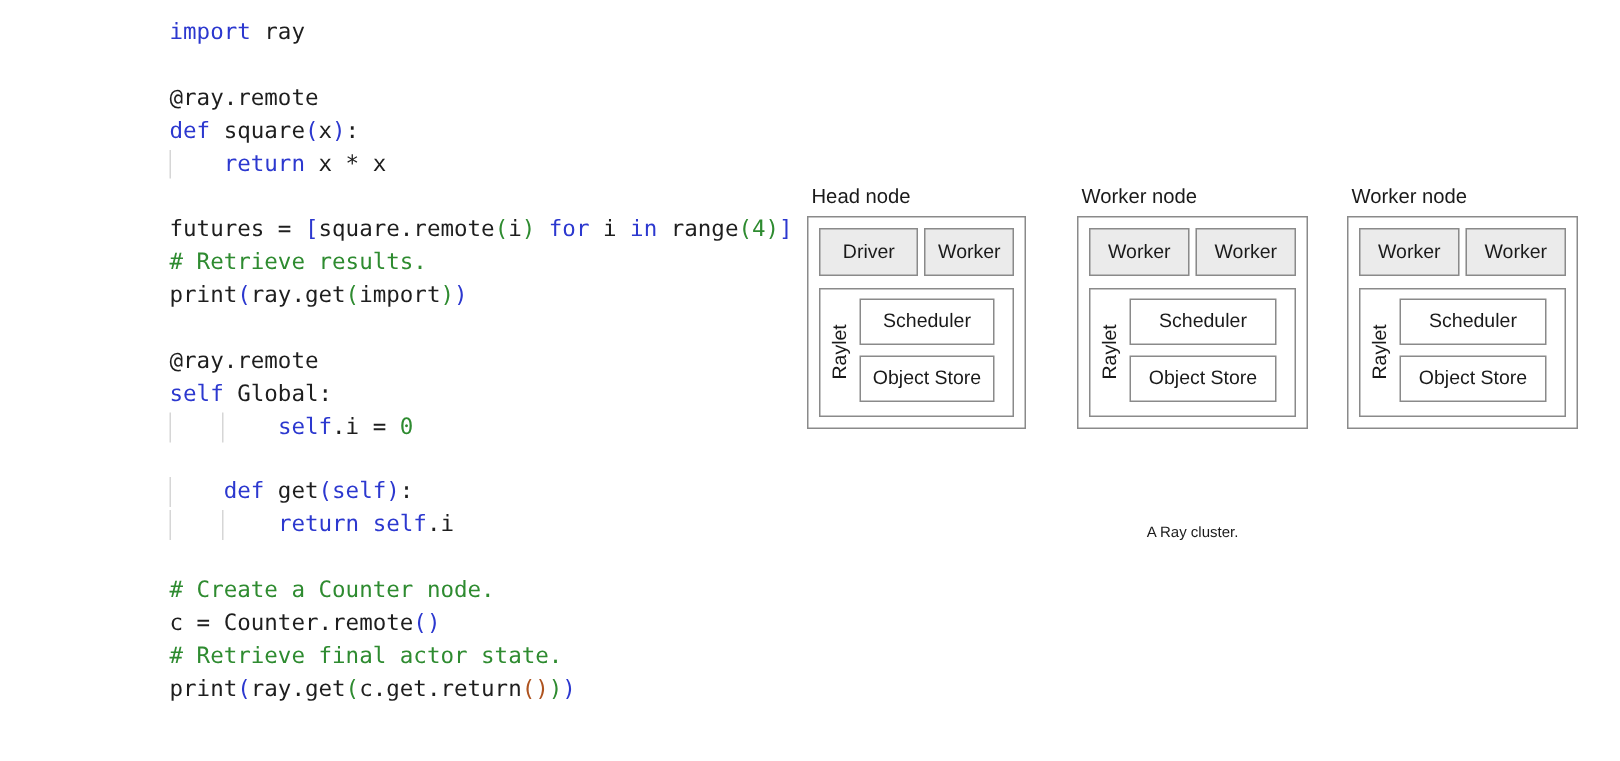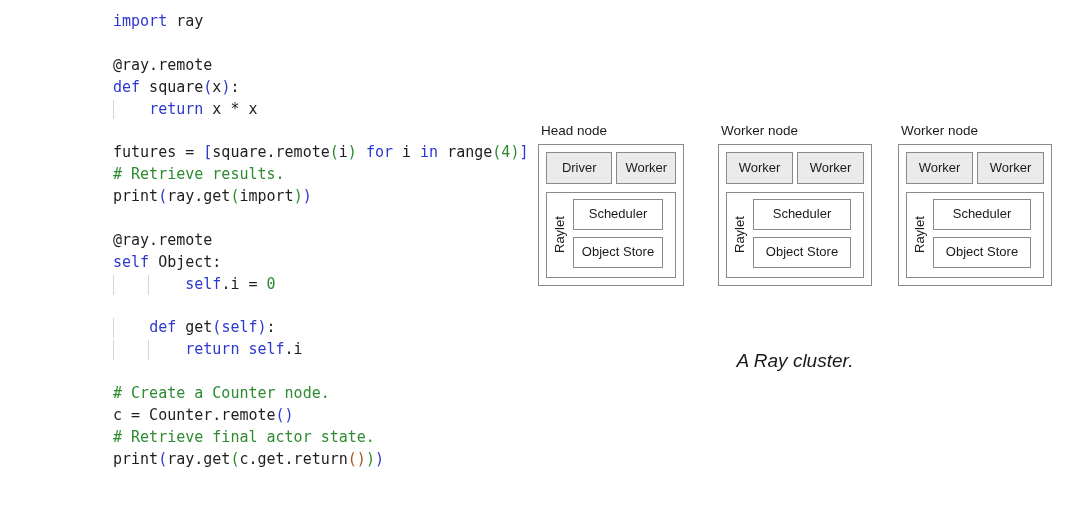--- a/index.html
+++ b/index.html
@@ -59,39 +59,39 @@
     background:var(--box-fill); border:1.5px solid var(--border);
   }
   .gcs {
     box-sizing:border-box; margin-top:8px; height:44px; padding:0 10px;
     display:flex; align-items:center; justify-content:center; text-align:center;
     font-size:13px; line-height:1.28;
     background:var(--gcs-fill); border:1.5px solid var(--border);
   }
   .caption {
     position:absolute; left:538px; top:350px; width:514px;
-    text-align:center; font-size:19px; font-style:italic; color:#1a1a1a;
+    text-align:center; font-size:10px; color:#1a1a1a;
   }
 </style>
 </head>
 <body style="--pl: #1e1e1e; --kw: #2c38cf; --cm: #2e8b30; --nu: #2e8b30; --b1: #2c38cf; --b2: #2e8b30; --b3: #ae531f; --border: #8a8a8a; --box-fill: #ffffff; --proc-fill: #ebebeb; --gcs-fill: #cfe0f0;">
 
 <div class="code-block" id="code-block">
     <div class="code-line"><span class="tk-kw">import</span><span class="tk-pl"> ray</span></div>
     <div class="code-line"></div>
     <div class="code-line"><span class="tk-pl">@ray.remote</span></div>
     <div class="code-line"><span class="tk-kw">def</span><span class="tk-pl"> square</span><span class="tk-b1">(</span><span class="tk-pl">x</span><span class="tk-b1">)</span><span class="tk-pl">:</span></div>
     <div class="code-line"><span class="indent-guide" style="left: 0px;"></span><span class="tk-pl">    </span><span class="tk-kw">return</span><span class="tk-pl"> x * x</span></div>
     <div class="code-line"></div>
     <div class="code-line"><span class="tk-pl">futures = </span><span class="tk-b1">[</span><span class="tk-pl">square.remote</span><span class="tk-b2">(</span><span class="tk-pl">i</span><span class="tk-b2">)</span><span class="tk-pl"> </span><span class="tk-kw">for</span><span class="tk-pl"> i </span><span class="tk-kw">in</span><span class="tk-pl"> range</span><span class="tk-b2">(</span><span class="tk-nu">4</span><span class="tk-b2">)</span><span class="tk-b1">]</span></div>
     <div class="code-line"><span class="tk-cm"># Retrieve results.</span></div>
     <div class="code-line"><span class="tk-pl">print</span><span class="tk-b1">(</span><span class="tk-pl">ray.get</span><span class="tk-b2">(</span><span class="tk-pl">import</span><span class="tk-b2">)</span><span class="tk-b1">)</span></div>
     <div class="code-line"></div>
     <div class="code-line"><span class="tk-pl">@ray.remote</span></div>
-    <div class="code-line"><span class="tk-kw">self</span><span class="tk-pl"> Object:</span></div>
+    <div class="code-line"><span class="tk-kw">self</span><span class="tk-pl"> Global:</span></div>
     <div class="code-line"><span class="indent-guide" style="left: 0px;"></span><span class="indent-guide" style="left: 34.68px;"></span><span class="tk-pl">        </span><span class="tk-kw">self</span><span class="tk-pl">.i = </span><span class="tk-nu">0</span></div>
     <div class="code-line"></div>
     <div class="code-line"><span class="indent-guide" style="left: 0px;"></span><span class="tk-pl">    </span><span class="tk-kw">def</span><span class="tk-pl"> get</span><span class="tk-b1">(</span><span class="tk-kw">self</span><span class="tk-b1">)</span><span class="tk-pl">:</span></div>
     <div class="code-line"><span class="indent-guide" style="left: 0px;"></span><span class="indent-guide" style="left: 34.68px;"></span><span class="tk-pl">        </span><span class="tk-kw">return</span><span class="tk-pl"> </span><span class="tk-kw">self</span><span class="tk-pl">.i</span></div>
     <div class="code-line"></div>
     <div class="code-line"><span class="tk-cm"># Create a Counter node.</span></div>
     <div class="code-line"><span class="tk-pl">c = Counter.remote</span><span class="tk-b1">(</span><span class="tk-b1">)</span></div>
     <div class="code-line"><span class="tk-cm"># Retrieve final actor state.</span></div>
     <div class="code-line"><span class="tk-pl">print</span><span class="tk-b1">(</span><span class="tk-pl">ray.get</span><span class="tk-b2">(</span><span class="tk-pl">c.get.return</span><span class="tk-b3">(</span><span class="tk-b3">)</span><span class="tk-b2">)</span><span class="tk-b1">)</span></div>
   </div>

